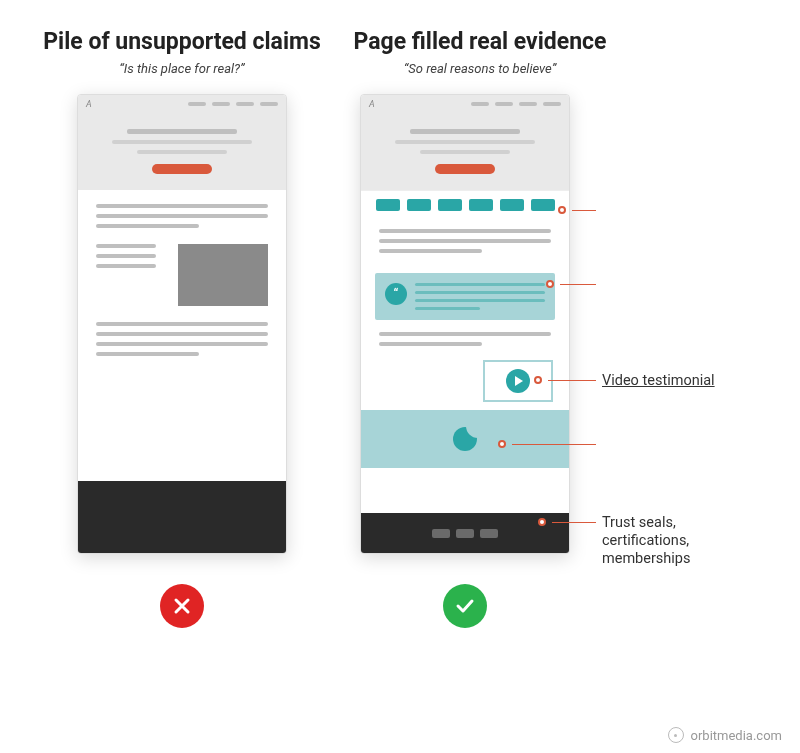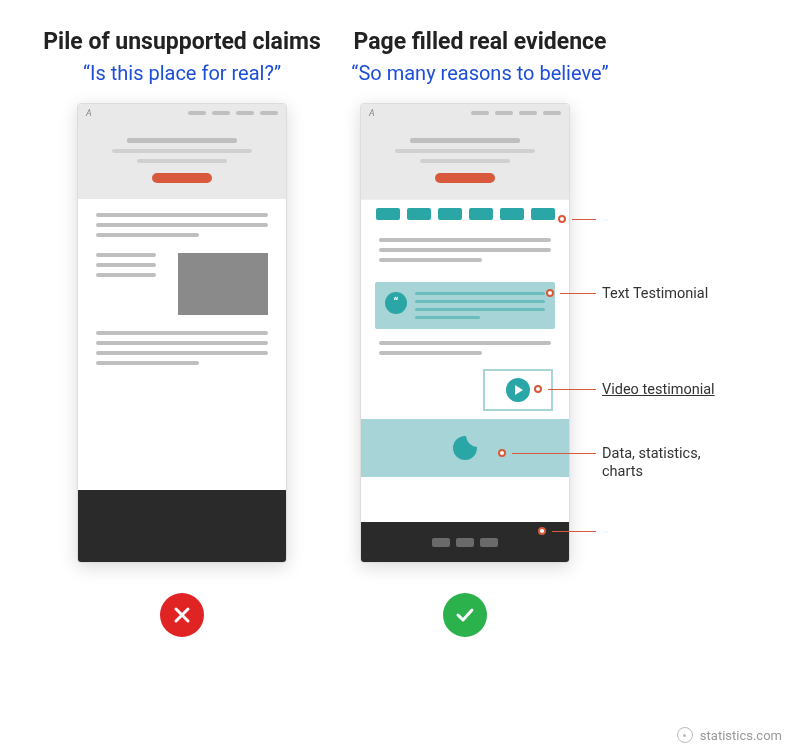--- a/index.html
+++ b/index.html
@@ -15,21 +15,21 @@
     display: flex;
     justify-content: space-between;
     padding: 28px 20px 0 32px;
     gap: 10px;
   }
   .col { display: flex; flex-direction: column; align-items: center; }
   .col.left { width: 300px; }
   .col.right { width: 430px; align-items: flex-start; }
   .right-inner { display:flex; flex-direction:column; align-items:center; width:100%; }
   .heading { font-size: 23px; font-weight: 700; margin-bottom: 6px; text-align:center; width:100%; }
-  .quote { font-size: 20px; color: #1d4ed8; margin-bottom: 18px; text-align:center; width:100%; }
+  .quote { font-size: 13px; font-style: italic; color: #404040; margin-bottom: 18px; text-align:center; width:100%; }
   .phone {
     width: 210px;
     height: 460px;
     background: #fff;
     border: 1px solid #ddd;
     border-radius: 4px;
     box-shadow: 0 4px 18px rgba(0,0,0,0.15);
     position: relative;
     overflow: hidden;
   }
@@ -136,21 +136,21 @@
     <div class="result bad">
       <svg width="20" height="20" viewBox="0 0 20 20">
           <path d="M4 4 L16 16 M16 4 L4 16" stroke="#fff" stroke-width="3" stroke-linecap="round"></path>
         </svg>
     </div>
   </div>
 
   <div class="col right">
     <div class="right-inner" style="width:260px; margin-left:0;">
       <div class="heading">Page filled real evidence</div>
-      <div class="quote">“So many reasons to believe”</div>
+      <div class="quote">“So real reasons to believe”</div>
     </div>
 
     <div class="stage">
       <div class="phone" style="margin-left:10px;">
         <div class="hdr">
           <span class="a">A</span>
           <span class="pills">
               <span></span>
               <span></span>
               <span></span>
@@ -205,45 +205,44 @@
       </div>
 
       <div class="callouts">
         <div class="callout" style="top:108px; left:-30px;">
           <div class="dot"></div>
           <div class="line" style="width:24px;"></div>
         </div>
         <div class="callout" style="top:182px; left:-42px;">
           <div class="dot"></div>
           <div class="line" style="width:36px;"></div>
-          <div class="txt">Text Testimonial</div>
         </div>
         <div class="callout" style="top:278px; left:-54px;text-decoration:underline;">
           <div class="dot"></div>
           <div class="line" style="width:48px;"></div>
           <div class="txt">Video testimonial</div>
         </div>
         <div class="callout" style="top:342px; left:-90px;">
           <div class="dot"></div>
           <div class="line" style="width:84px;"></div>
-          <div class="txt">Data, statistics, charts</div>
         </div>
         <div class="callout" style="top:420px; left:-50px;">
           <div class="dot"></div>
           <div class="line" style="width:44px;"></div>
+          <div class="txt">Trust seals, certifications, memberships</div>
         </div>
       </div>
     </div>
 
     <div style="width:230px; display:flex; justify-content:center;">
       <div class="result good">
         <svg width="22" height="22" viewBox="0 0 22 22">
             <path d="M4 11 L9 16 L18 6" stroke="#fff" stroke-width="3" fill="none" stroke-linecap="round" stroke-linejoin="round"></path>
           </svg>
       </div>
     </div>
   </div>
 </div>
 
 <div class="credit">
   <span class="ring"></span>
-  <span>statistics.com</span>
+  <span>orbitmedia.com</span>
 </div>
 
 </body></html>

